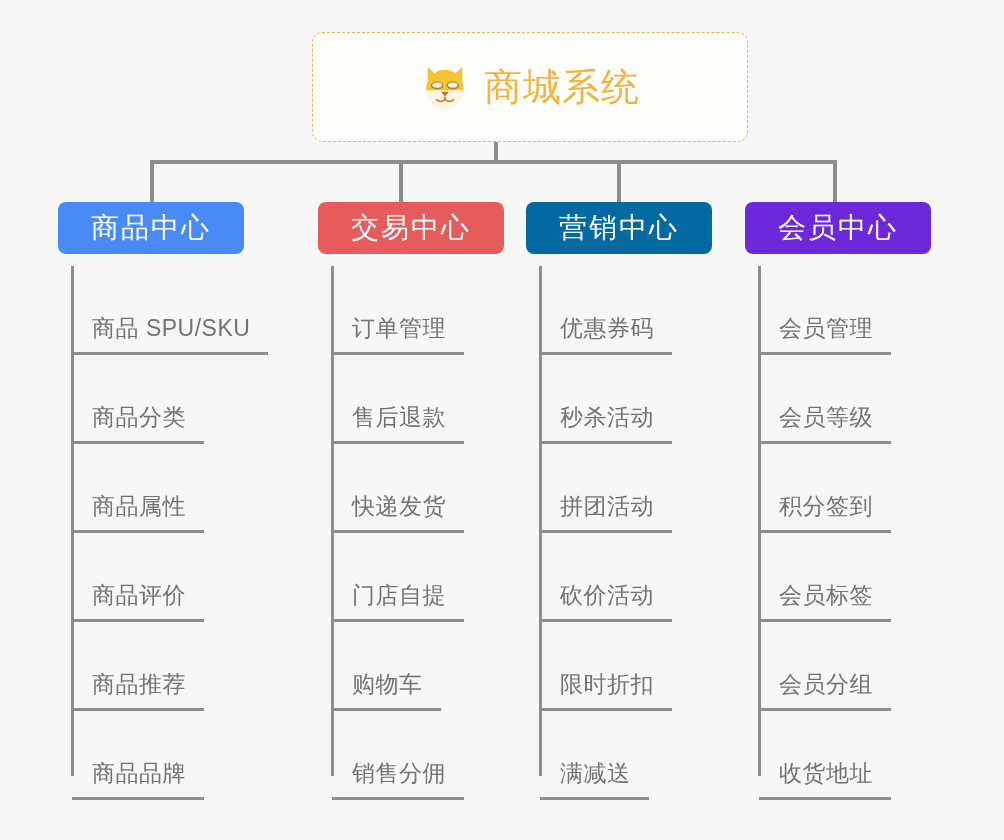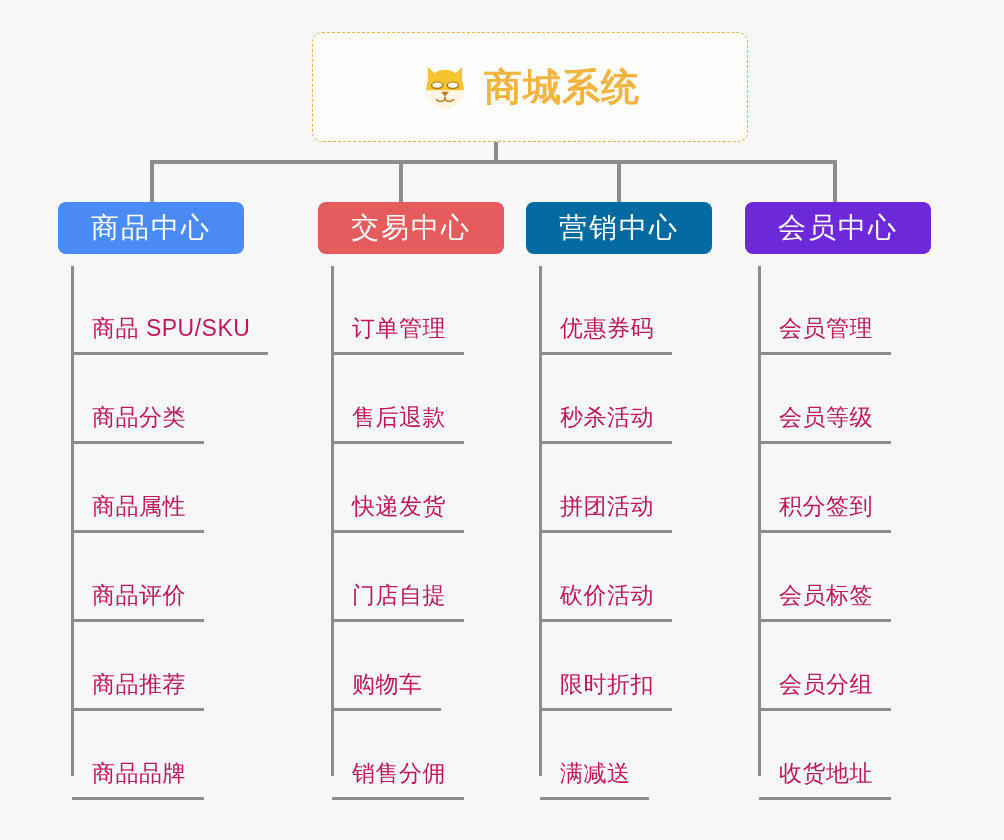--- a/index.html
+++ b/index.html
@@ -28,21 +28,20 @@
     width: 436px;
     height: 110px;
     box-sizing: border-box;
     background: #fdfdfc;
     border: 1px dashed #e8b34a;
     border-radius: 10px;
     display: flex;
     align-items: center;
     justify-content: center;
     gap: 14px;
-    font-weight: bold;
   }
   .root-emoji {
     font-size: 42px;
     line-height: 1;
     display: block;
     width: 50px;
     height: 50px;
   }
   .root-emoji svg { display: block; }
   .root-title {
@@ -104,21 +103,21 @@
   }
   .item-inner {
     display: inline-block;
     position: relative;
     padding: 0 18px 8px 20px;
     border-bottom: 3px solid #8d8d8d;
     white-space: nowrap;
   }
   .item-label {
     font-size: 23px;
-    color: #be185d;
+    color: #737373;
     letter-spacing: 0.5px;
   }
 </style>
 </head>
 <body>
 
 <div id="chart">
 
   <div class="root-node">
     <span class="root-emoji">

